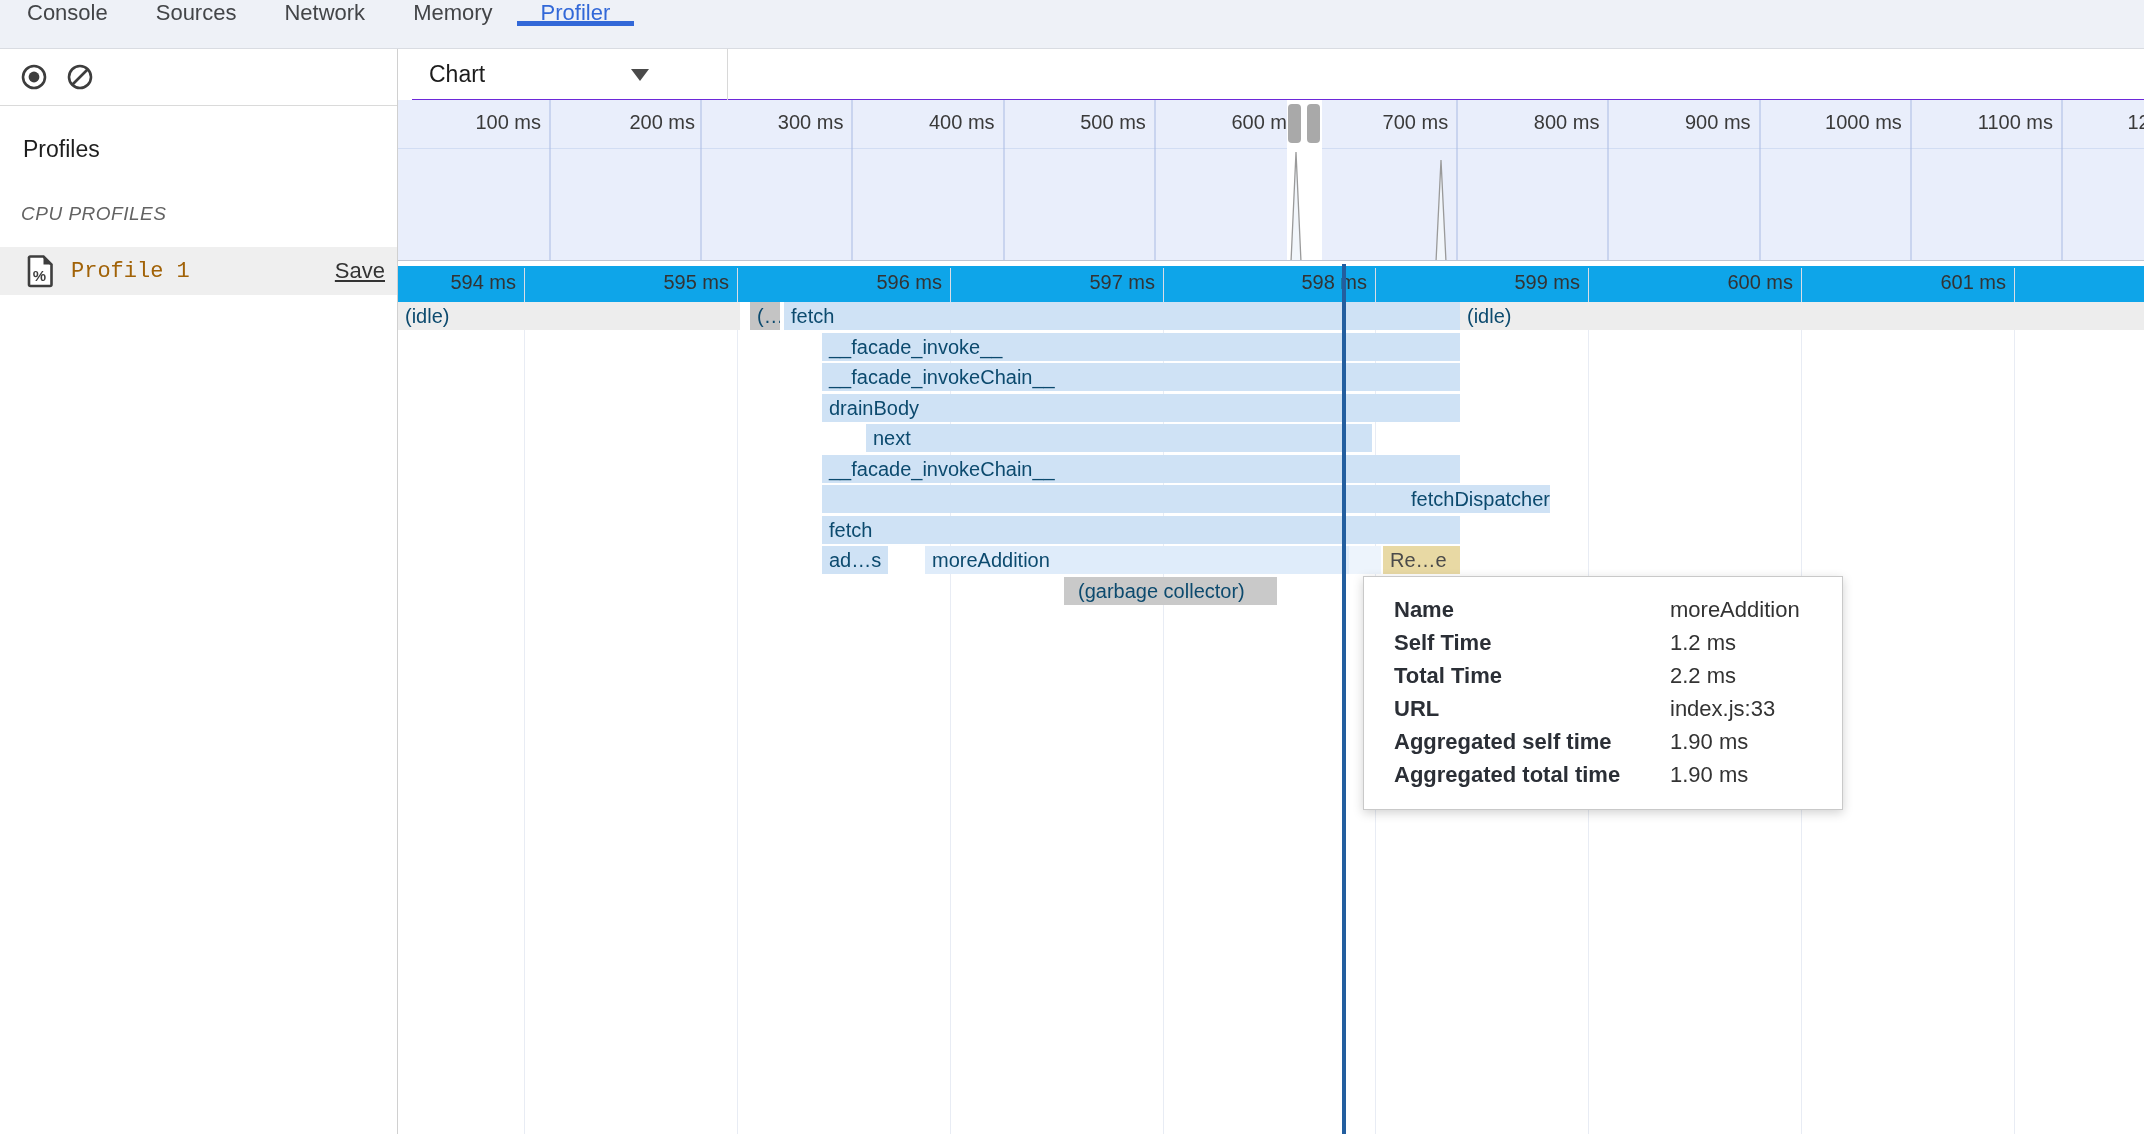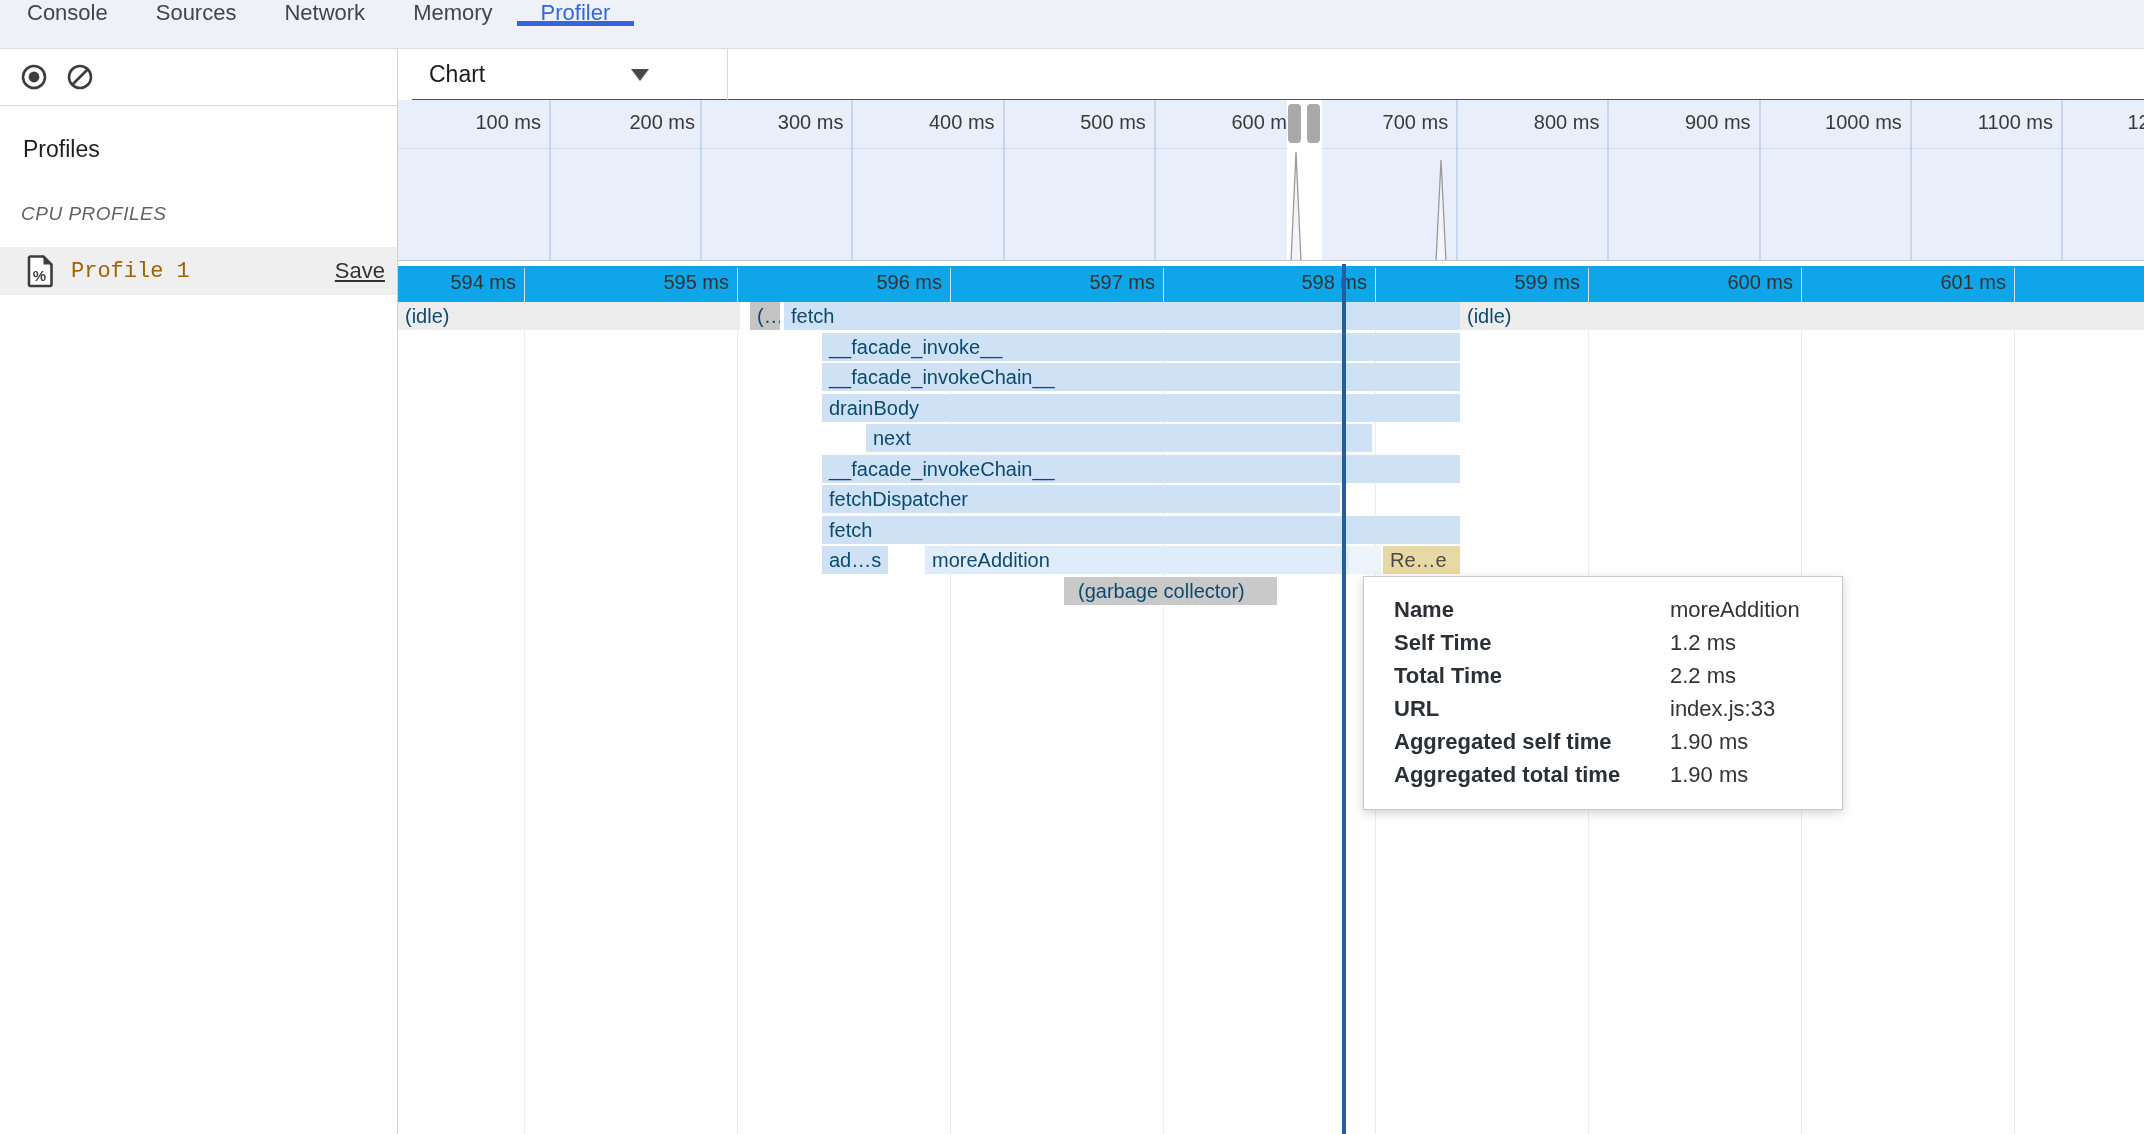--- a/index.html
+++ b/index.html
@@ -192,21 +192,21 @@
         <div class="gridline" style="left: 1616px;"></div>
         <div class="bar idle" style="left: 0px; width: 342px; top: 0px;">(idle)</div>
         <div class="bar paren" style="left: 352px; width: 30px; top: 0px;">(…</div>
         <div class="bar call" style="left: 386px; width: 676px; top: 0px;">fetch</div>
         <div class="bar idle" style="left: 1062px; width: 684px; top: 0px;">(idle)</div>
         <div class="bar call" style="left: 424px; width: 638px; top: 31px;">__facade_invoke__</div>
         <div class="bar call" style="left: 424px; width: 638px; top: 61px;">__facade_invokeChain__</div>
         <div class="bar call" style="left: 424px; width: 638px; top: 92px;">drainBody</div>
         <div class="bar call" style="left: 424px; width: 506px; top: 122px; margin-left: 44px;">next</div>
         <div class="bar call" style="left: 424px; width: 638px; top: 153px;">__facade_invokeChain__</div>
-        <div class="bar call" style="left: 424px; width: 518px; top: 183px;">fetchDispatcher</div>
+        <div class="bar call" style="left: 424px; width: 728px; top: 183px; text-align: right;">fetchDispatcher</div>
         <div class="bar call" style="left: 424px; width: 638px; top: 214px;">fetch</div>
         <div class="bar call" style="left: 424px; width: 66px; top: 244px;">ad…s</div>
         <div class="bar call-hover" style="left: 527px; width: 424px; top: 244px;">moreAddition</div>
         <div class="bar call-faint" style="left: 951px; width: 32px; top: 244px;"></div>
         <div class="bar record" style="left: 985px; width: 77px; top: 244px;">Re…e</div>
         <div class="bar gc" style="left: 666px; width: 213px; top: 275px;">(garbage collector)</div>
       </div>
 
     <div id="playhead"></div>
 

